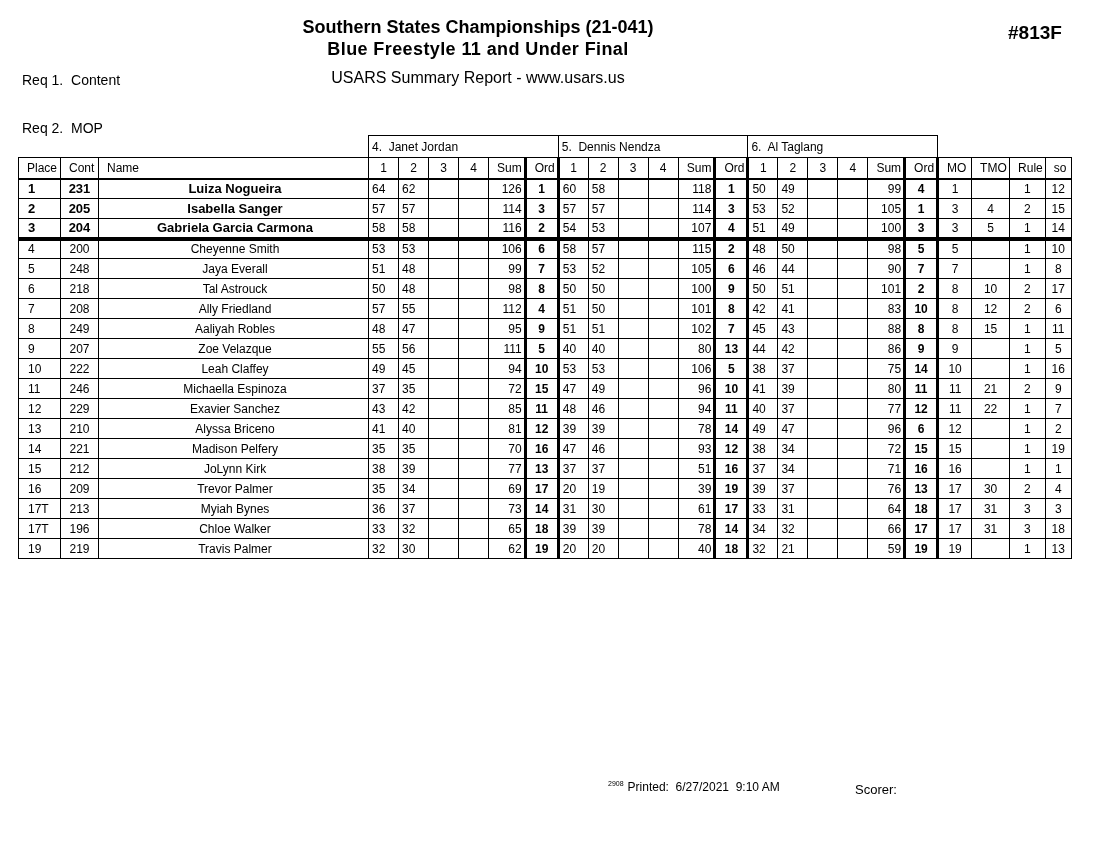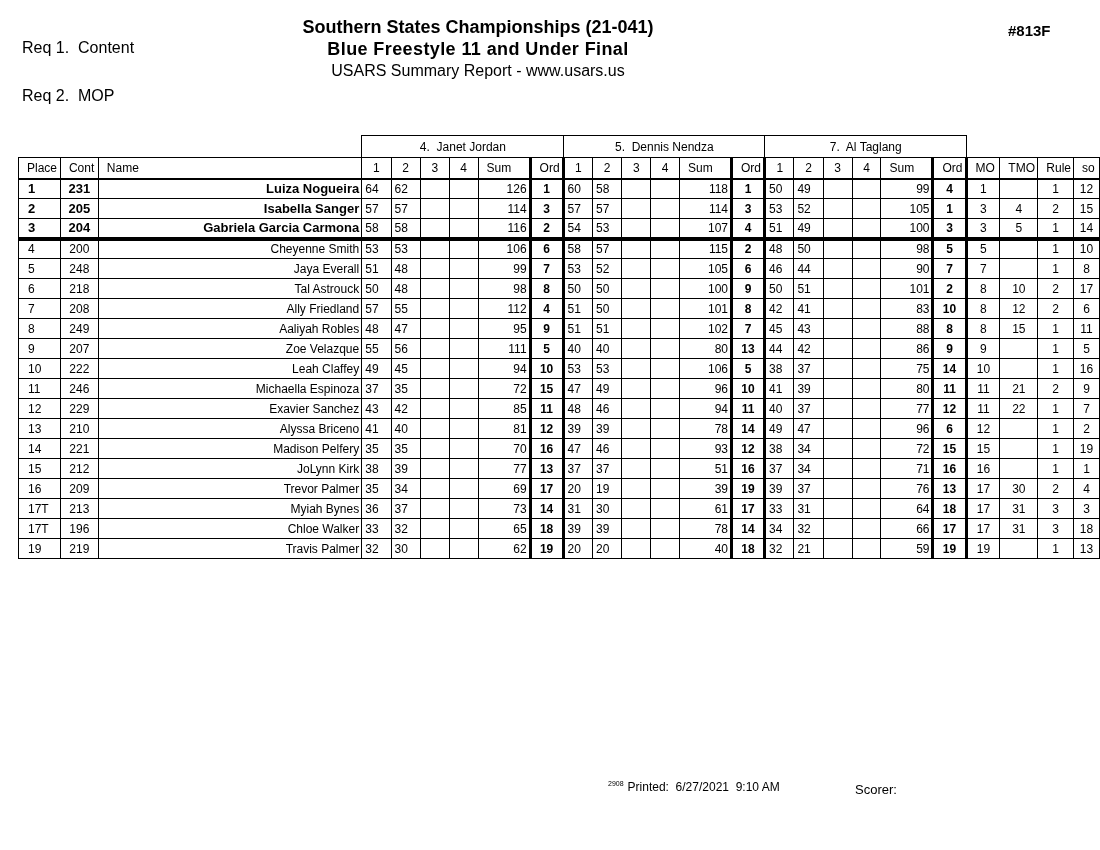--- a/index.html
+++ b/index.html
@@ -2,46 +2,46 @@
 <html><head>
 <meta charset="utf-8">
 <style>
   html,body{margin:0;padding:0;}
   body{
     width:1100px;height:850px;background:#ffffff;color:#000;
     font-family:"Liberation Sans", sans-serif;position:relative;overflow:hidden;
   }
   .pre{white-space:pre;}
   
-  .req-block{position:absolute;left:22px;top:8px;font-size:16px;line-height:16px;}
+  .req-block{position:absolute;left:22px;top:40px;font-size:14px;line-height:16px;}
   
   .center-head{position:absolute;left:0;top:17px;width:956px;text-align:center;}
   .title{font-size:18px;font-weight:bold;line-height:21px;}
   .venue{font-size:14px;line-height:18px;}
   .event{font-size:18px;font-weight:bold;line-height:22px;letter-spacing:.4px;}
-  .report{font-size:16px;line-height:21px;}
-  .code{position:absolute;left:1008px;top:22px;font-size:15px;font-weight:bold;}
+  .report{font-size:16px;line-height:21px;margin-top:7px;}
+  .code{position:absolute;left:1008px;top:22px;font-size:19px;font-weight:bold;}
   
   .tbl-wrap{position:absolute;left:18px;top:135px;}
   table{border-collapse:collapse;table-layout:fixed;}
   td{font-size:12px;padding:0 2px;overflow:hidden;white-space:nowrap;vertical-align:middle;}
   tr.judge-row{height:22px;}
   tr.head-row{height:21px;}
   tr.data-row{height:20px;}
   td.nb{border:none;}
-  td.jbox{border:1px solid #000;text-align:center;padding-left:3px;white-space:pre;}
+  td.jbox{border:1px solid #000;text-align:left;padding-left:3px;white-space:pre;}
   td.h{border:1px solid #000;border-bottom:2px solid #000;text-align:left;padding-left:8px;}
   td.hnum{border:1px solid #000;border-bottom:2px solid #000;text-align:center;}
   td.c{border:1px solid #000;}
   .ordb{border-left:3px solid #000 !important;border-right:3px solid #000 !important;}
   td.place{text-align:left;padding-left:9px;}
   td.cont{text-align:center;}
-  td.name{text-align:right;padding-left:5px;}
+  td.name{text-align:center;padding-left:5px;}
   td.s{text-align:left;padding-left:3px;}
-  td.sum{text-align:right;padding-right:2px;padding-left:28px;}
+  td.sum{text-align:right;padding-right:2px;}
   td.ord{text-align:center;font-weight:bold;}
   td.mid{text-align:center;}
   tr.medal td.place, tr.medal td.cont, tr.medal td.name{font-weight:bold;font-size:13px;}
   tr.thick td{border-bottom:4px solid #000;}
   
   .footer-printed{position:absolute;left:608px;top:780px;font-size:12px;}
   .footer-printed .ver{font-size:7px;vertical-align:super;margin-right:4px;}
   .footer-scorer{position:absolute;left:855px;top:782px;font-size:13px;}
 </style>
 </head>
@@ -87,21 +87,21 @@
         <col style="width: 34px;">
         <col style="width: 38px;">
         <col style="width: 32px;">
         <col style="width: 26px;">
       </colgroup>
     <thead id="thead">
         <tr class="judge-row">
           <td class="nb" colspan="3"></td>
           <td class="jbox" colspan="6">4.  Janet Jordan</td>
           <td class="jbox" colspan="6">5.  Dennis Nendza</td>
-          <td class="jbox" colspan="6">7.  Al Taglang</td>
+          <td class="jbox" colspan="6">6.  Al Taglang</td>
           <td class="nb" colspan="4"></td>
         </tr>
         <tr class="head-row">
           <td class="h">Place</td>
           <td class="h">Cont</td>
           <td class="h">Name</td>
           <td class="hnum">1</td>
           <td class="hnum">2</td>
           <td class="hnum">3</td>
           <td class="hnum">4</td>

